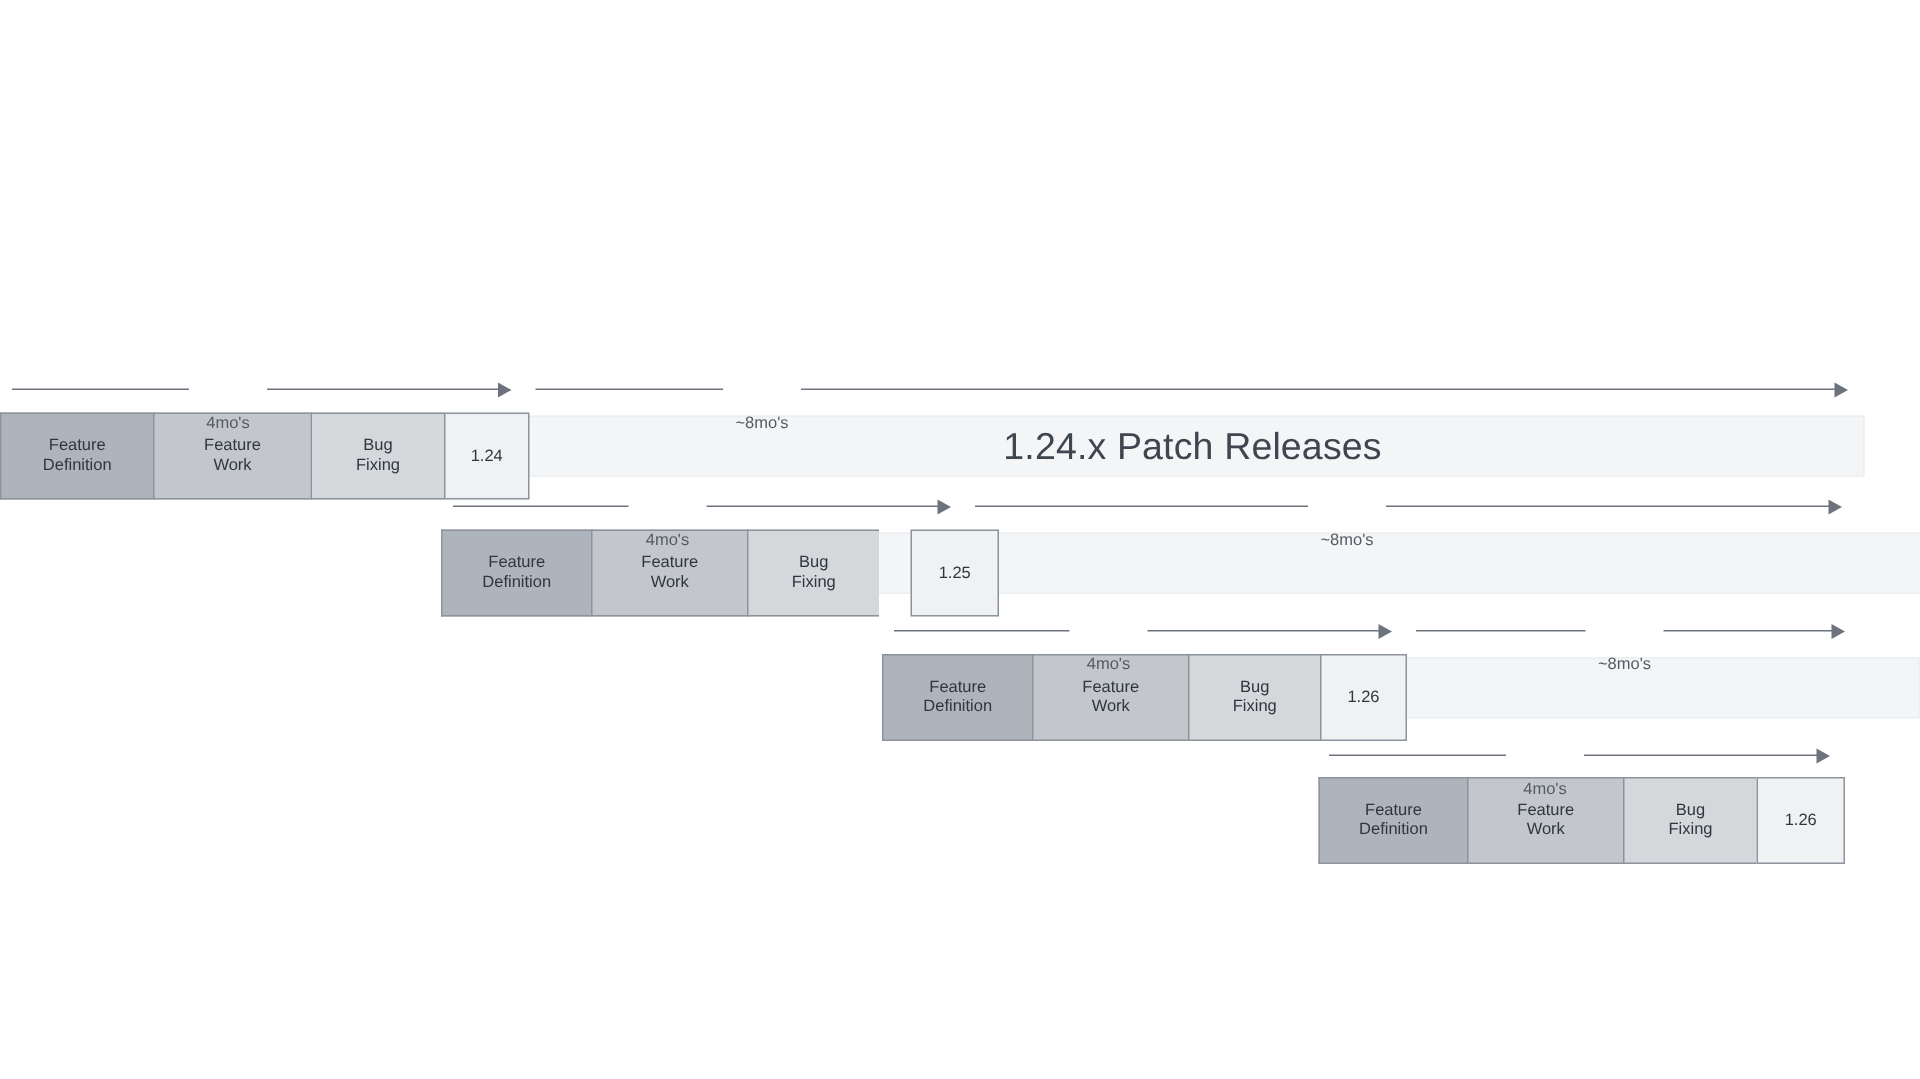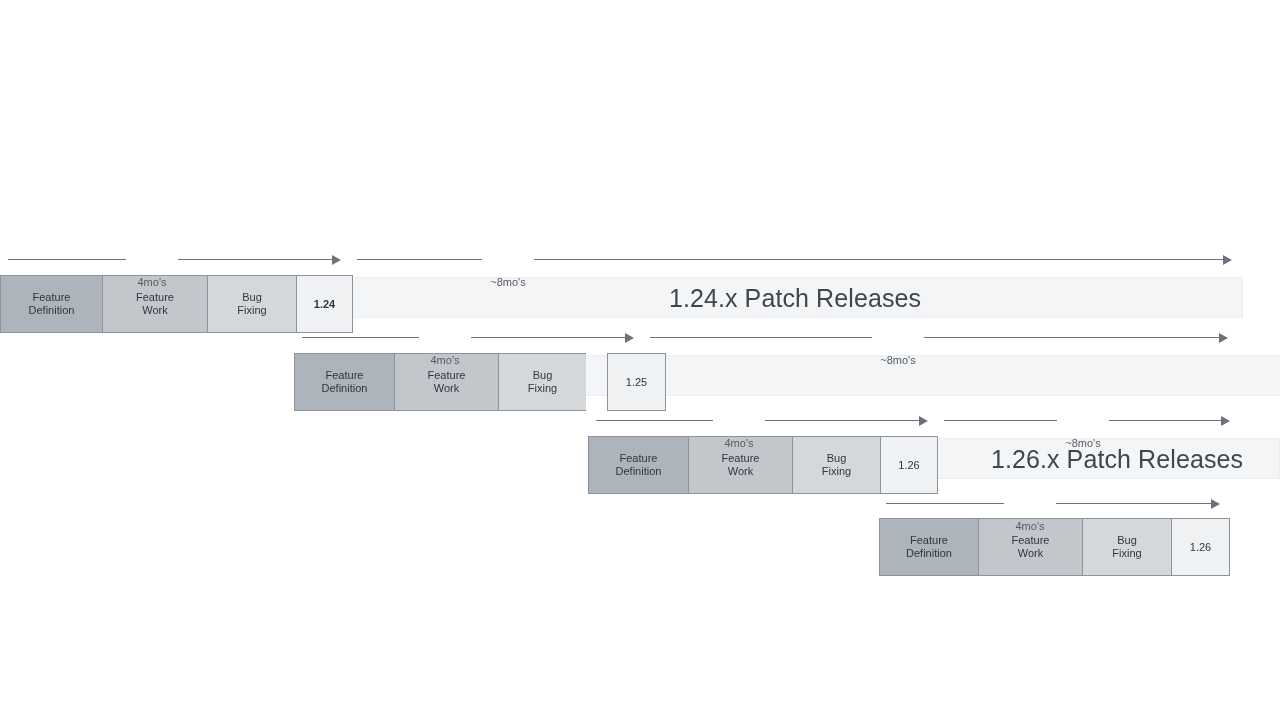--- a/index.html
+++ b/index.html
@@ -104,21 +104,21 @@
 <div id="canvas">
     <div class="patch-band" style="left: 0px; top: 277px; width: 1243px; height: 41px;"></div>
     <div class="patch-band-label" style="left: 795px; top: 284px; transform: translateX(-50%);">1.24.x Patch Releases</div>
     <div class="phase-bar" style="left: 0px; top: 275px; width: 353px;">
       <div class="phase p-def" style="width: 102px; flex: 0 0 102px;">Feature
 Definition</div>
       <div class="phase p-work" style="width: 105px; flex: 0 0 105px;">Feature
 Work</div>
       <div class="phase p-bug" style="width: 89px; flex: 0 0 89px;">Bug
 Fixing</div>
-      <div class="phase p-version" style="width: 57px; flex: 0 0 57px; font-weight: bold;">1.24</div>
+      <div class="phase p-version" style="width: 57px; flex: 0 0 57px;">1.24</div>
     </div>
     <div class="arrow-track" style="left: 8px; top: 250px; width: 333px;">
       <div class="arrow-line" style="left: 0px; width: 118px;"></div>
       <div class="arrow-line" style="left: 170px; width: 155px;"></div>
       <div class="arrow-head" style="left: 324px;"></div>
       <div class="arrow-label" style="left: 144px;">4mo's</div>
     </div>
     <div class="arrow-track" style="left: 357px; top: 250px; width: 875px;">
       <div class="arrow-line" style="left: 0px; width: 125px;"></div>
       <div class="arrow-line" style="left: 177px; width: 690px;"></div>
@@ -141,21 +141,20 @@
       <div class="arrow-head" style="left: 323px;"></div>
       <div class="arrow-label" style="left: 143px;">4mo's</div>
     </div>
     <div class="arrow-track" style="left: 650px; top: 328px; width: 578px;">
       <div class="arrow-line" style="left: 0px; width: 222px;"></div>
       <div class="arrow-line" style="left: 274px; width: 296px;"></div>
       <div class="arrow-head" style="left: 569px;"></div>
       <div class="arrow-label" style="left: 248px;">~8mo's</div>
     </div>
     <div class="patch-band" style="left: 588px; top: 438px; width: 692px; height: 41px;"></div>
-    <div class="patch-band-label" style="left: 1117px; top: 445px; transform: translateX(-50%);">1.26.x Patch Releases</div>
     <div class="phase-bar" style="left: 588px; top: 436px; width: 350px;">
       <div class="phase p-def" style="width: 100px; flex: 0 0 100px;">Feature
 Definition</div>
       <div class="phase p-work" style="width: 104px; flex: 0 0 104px;">Feature
 Work</div>
       <div class="phase p-bug" style="width: 88px; flex: 0 0 88px;">Bug
 Fixing</div>
       <div class="phase p-version" style="width: 58px; flex: 0 0 58px;">1.26</div>
     </div>
     <div class="arrow-track" style="left: 596px; top: 411px; width: 332px;">

